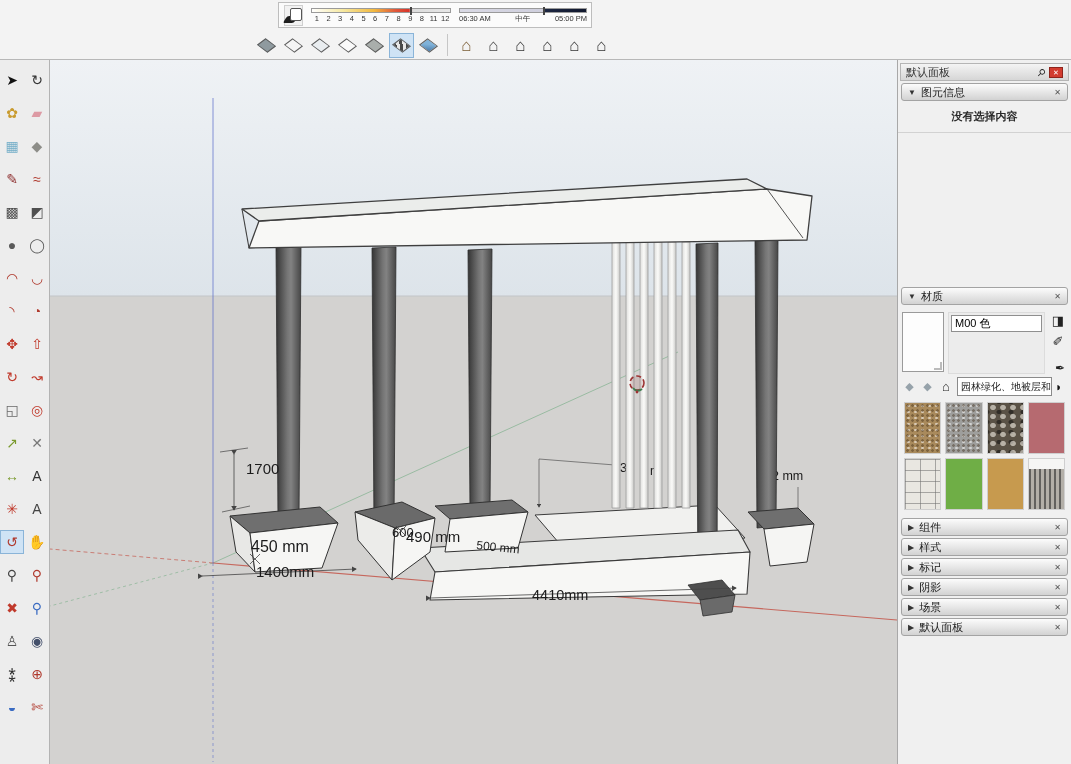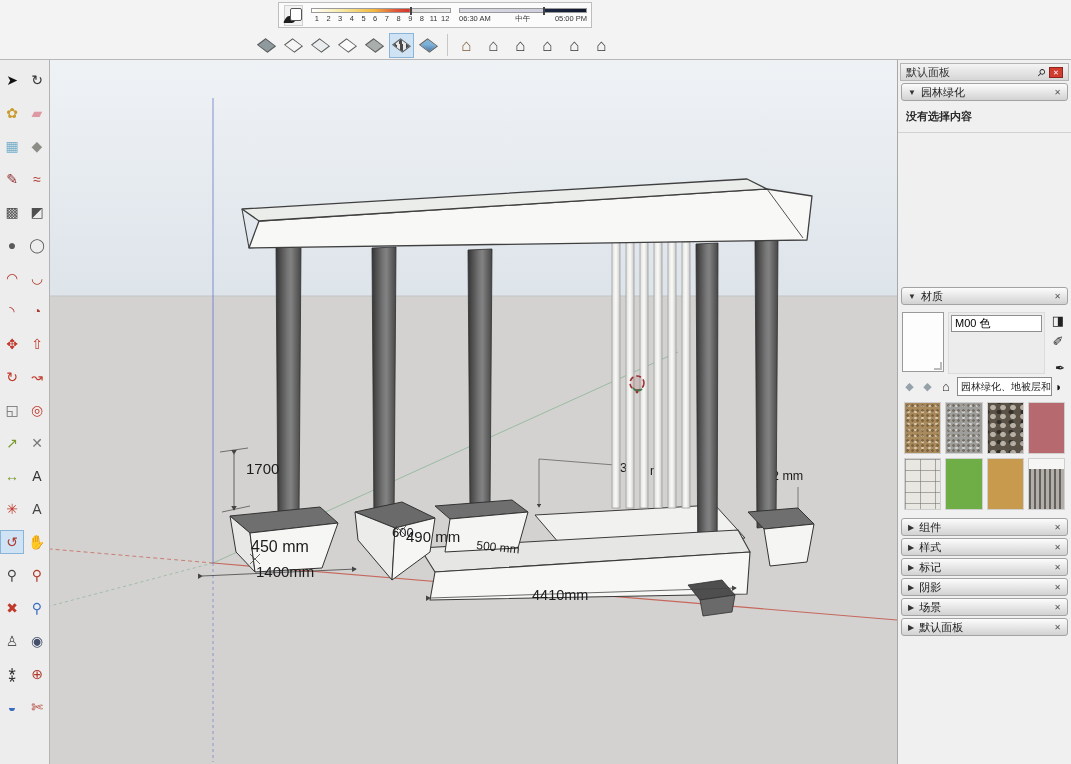--- a/index.html
+++ b/index.html
@@ -64,21 +64,21 @@
     border:1px solid #b5b5b5; display:flex; align-items:center; padding:0 5px; gap:4px; }
   .panel-title .title-text { font-size:11px; color:#333; }
   .pin-icon { margin-left:auto; font-size:10px; color:#222; transform:rotate(45deg); }
   .close-red { width:14px; height:11px; background:#d23b2f; border:1px solid #8e241c;
     color:#fff; font-size:7px; line-height:9px; text-align:center; }
   .section-bar { height:18px; margin:2px 3px; border:1px solid #a3a3a3; border-radius:3px;
     background:linear-gradient(#fcfcfc,#d2d2d2); display:flex; align-items:center;
     padding:0 6px; gap:5px; }
   .section-bar .arrow { font-size:8px; color:#333; }
   .section-bar .x { margin-left:auto; font-size:8px; color:#555; }
-  .ei-body { height:182px; background:#f0f0f0; }
+  .ei-body { height:182px; background:#f0f0f0;text-align:center; }
   .ei-text { padding:6px 8px 8px; font-weight:bold; color:#2a2a2a; border-bottom:1px solid #d2d2d2; }
   .mat-body { padding:2px 0 0; }
   .preview-row { display:flex; padding:3px 4px; gap:4px; height:68px; }
   .mat-preview { width:42px; height:60px; background:#fdfdfd; border:1px solid #9a9a9a; position:relative; }
   .mat-preview::after { content:""; position:absolute; right:1px; bottom:1px; width:6px; height:6px;
     border-right:2px solid #bbb; border-bottom:2px solid #bbb; }
   .name-area { flex:1; background:#ececec; border:1px solid #dcdcdc; padding:2px; }
   .name-input { width:100%; height:17px; border:1px solid #8f8f8f; font-size:11px;
     padding:0 3px; font-family:inherit; background:#fff; }
   .side-icons { width:18px; display:flex; flex-direction:column; gap:6px; align-items:center; padding-top:1px; }
@@ -517,21 +517,21 @@
   <div class="right-panel">
 
     <div class="panel-title">
       <span class="title-text">默认面板</span>
       <span class="pin-icon">⚲</span>
       <span class="close-red">✕</span>
     </div>
 
     <div class="section-bar">
       <span class="arrow">▼</span>
-      <span>园林绿化</span>
+      <span>图元信息</span>
       <span class="x">✕</span>
     </div>
     <div class="ei-body">
       <div class="ei-text">没有选择内容</div>
     </div>
 
     <div class="section-bar">
       <span class="arrow">▼</span>
       <span>材质</span>
       <span class="x">✕</span>

